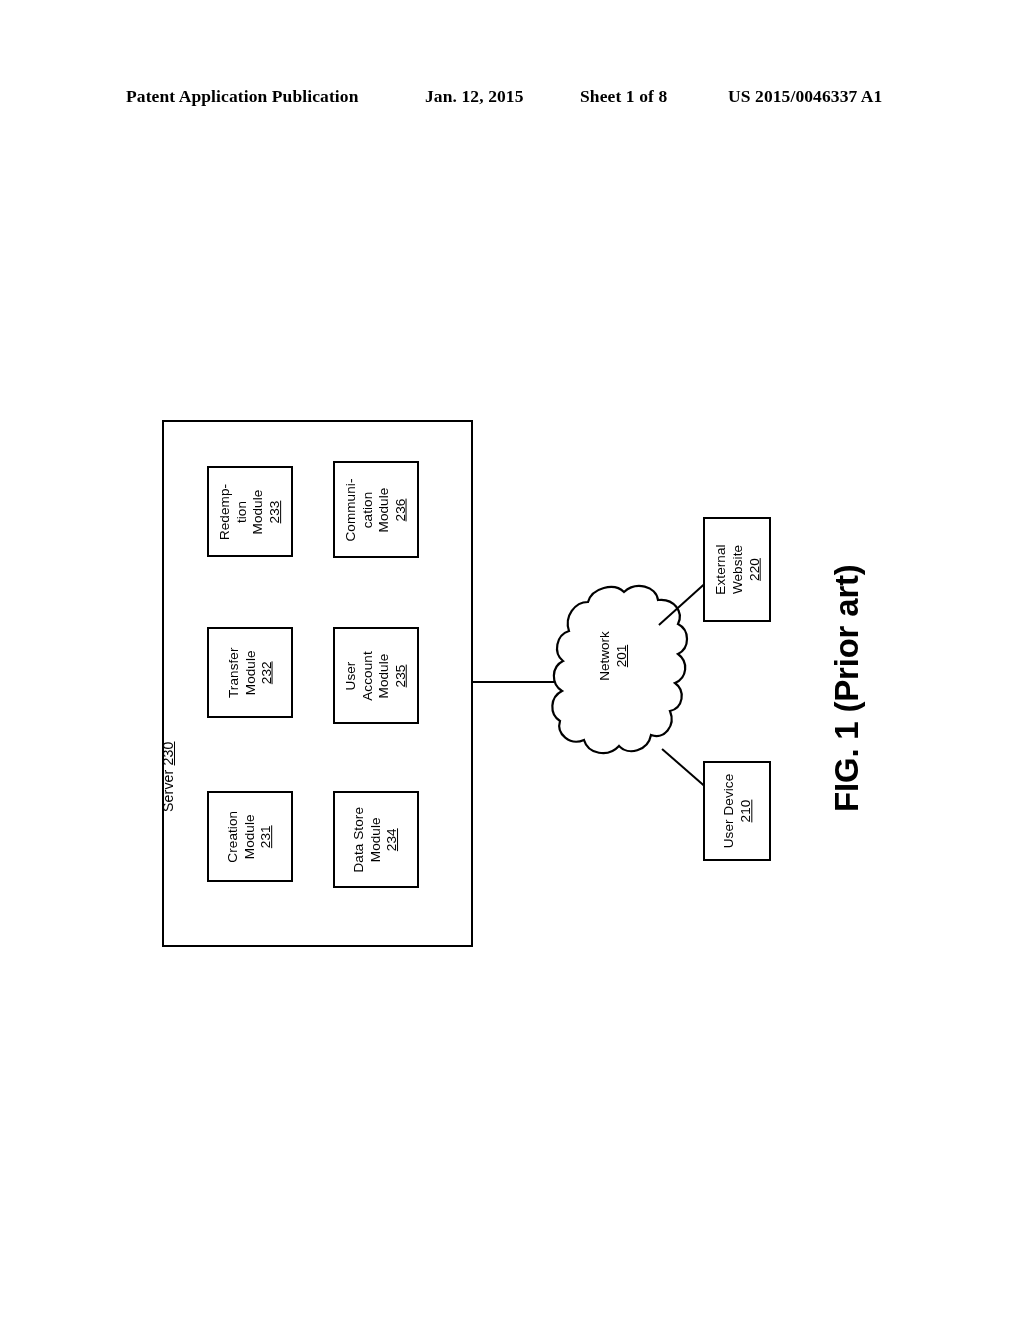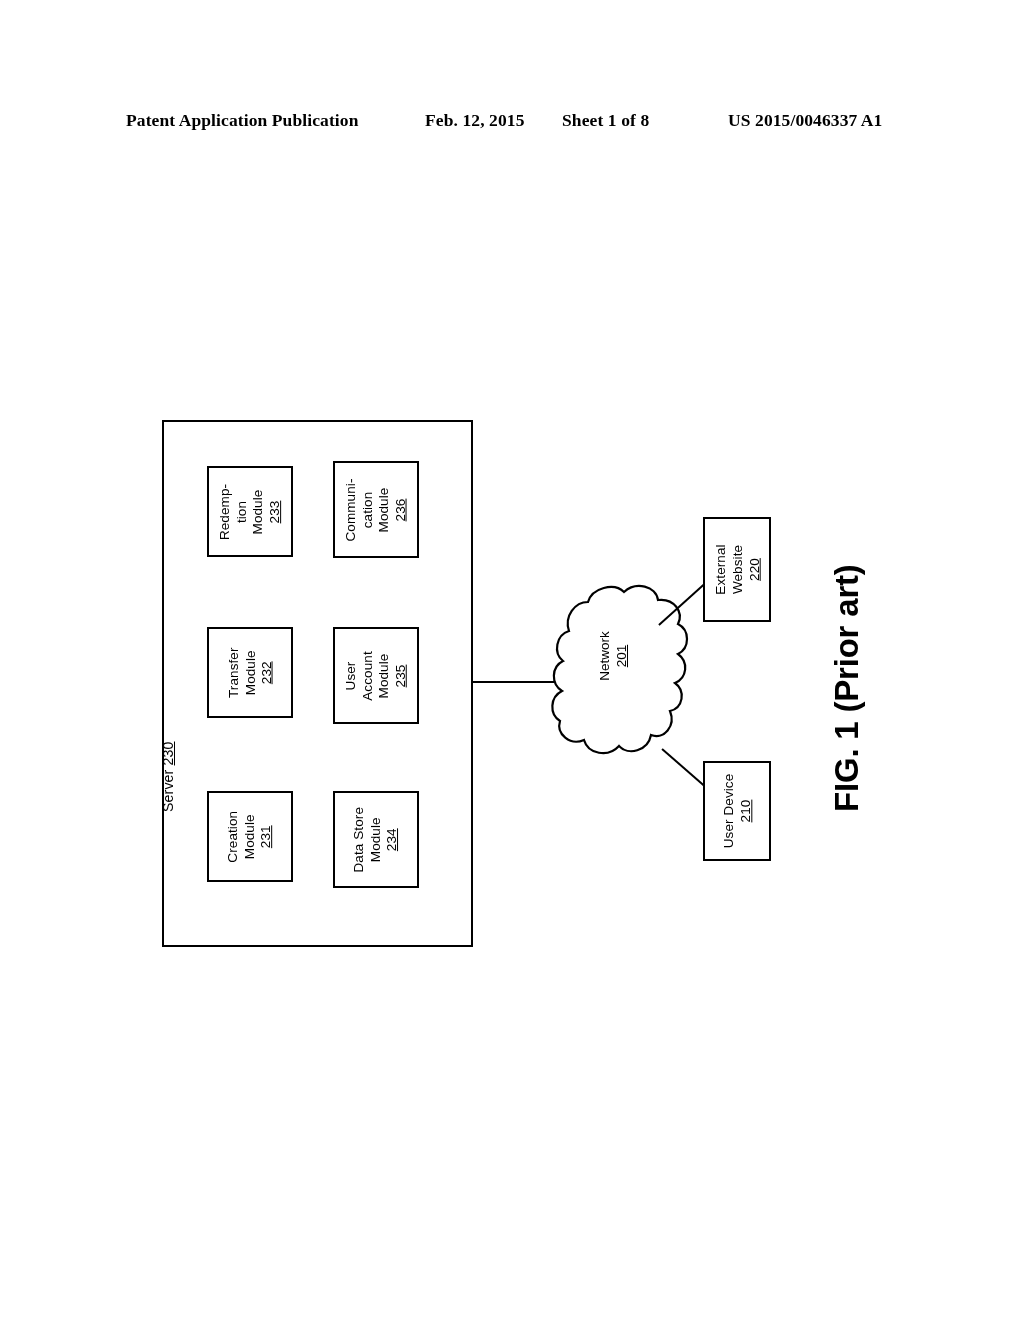--- a/index.html
+++ b/index.html
@@ -3,24 +3,24 @@
 <meta charset="utf-8">
 <style>
   html,body{margin:0;padding:0;background:#fff;}
   body{width:1024px;height:1320px;position:relative;overflow:hidden;
        font-family:"Liberation Sans",sans-serif;color:#000;}
 
   
   .hdr{position:absolute;left:0;top:86px;width:1024px;height:30px;}
   .hdr span{position:absolute;white-space:nowrap;
             font-family:"Liberation Serif",serif;font-weight:bold;font-size:17.5px;
-            letter-spacing:.1px;margin-top:24px;}
+            letter-spacing:.1px;}
   .hdr .h-pub{left:126px;top:0;}
   .hdr .h-date{left:425px;top:0;}
-  .hdr .h-sheet{left:562px;top:0;}
+  .hdr .h-sheet{left:580px;top:0;}
   .hdr .h-num{left:728px;top:0;}
 
   
   .canvas{position:absolute;left:0;top:0;width:1024px;height:1320px;}
 
   
   .server-box{position:absolute;left:162px;top:420px;width:311px;height:527px;
               border:2.5px solid #000;box-sizing:border-box;background:#fff;}
   .server-label{position:absolute;left:160px;top:812px;width:140px;height:24px;
                 transform:rotate(-90deg);transform-origin:0 0;
@@ -71,21 +71,21 @@
   
   .fig-cap{position:absolute;left:828px;top:812px;width:300px;height:40px;
            transform:rotate(-90deg);transform-origin:0 0;
            font-size:33px;font-weight:bold;white-space:nowrap;letter-spacing:-.2px;}
 </style>
 </head>
 <body>
 
 <div class="hdr">
   <span class="h-pub">Patent Application Publication</span>
-  <span class="h-date">Feb. 12, 2015</span>
+  <span class="h-date">Jan. 12, 2015</span>
   <span class="h-sheet">Sheet 1 of 8</span>
   <span class="h-num">US 2015/0046337 A1</span>
 </div>
 
 <div class="canvas">
 
   <div class="server-box"></div>
   <div class="server-label">
     <span>Server</span>
     <span class="ul">230</span>

